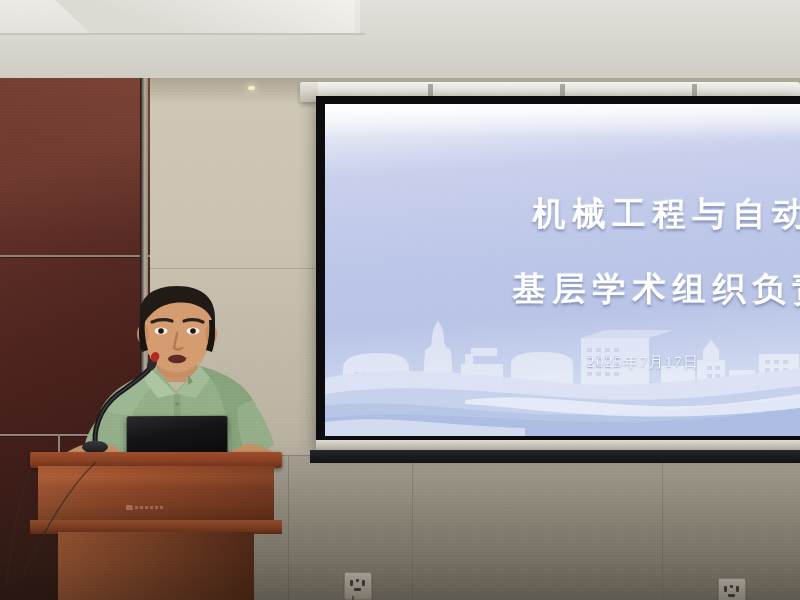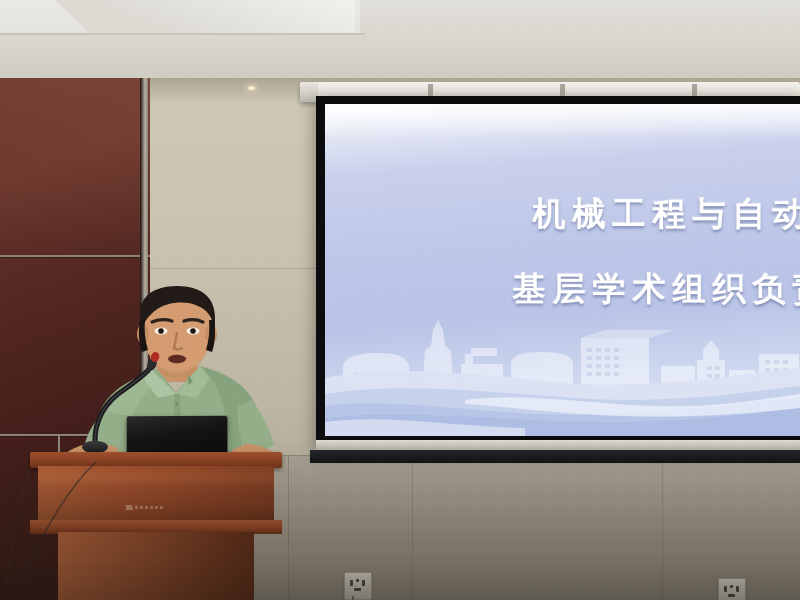--- a/index.html
+++ b/index.html
@@ -344,20 +344,21 @@
       <path d="M0,30 C70,16 150,26 230,34 C310,42 390,30 475,20 L475,88 L0,88 Z" fill="#dce3f3" opacity="0.95"></path>
       <path d="M0,46 C80,34 160,44 250,50 C340,56 410,46 475,38 L475,88 L0,88 Z" fill="#c3cfeb" opacity="0.9"></path>
       <path d="M0,58 C60,50 130,62 210,66 C300,70 390,58 475,50 L475,88 L0,88 Z" fill="#b6c4e7" opacity="0.95"></path>
       <path d="M0,70 C90,60 180,74 280,74 C370,74 420,66 475,60 L475,88 L0,88 Z" fill="#aebde3"></path>
       <path d="M140,52 C200,44 260,56 330,58 C390,60 430,52 475,46 L475,60 C420,66 370,70 300,68 C230,66 180,58 140,56 Z" fill="#eef2fb" opacity="0.75"></path>
       <path d="M0,74 C60,66 120,78 200,80 L200,88 L0,88 Z" fill="#f1f4fc" opacity="0.55"></path>
     </svg>
 
     <div class="scr-title">机械工程与自动化学院</div>
     <div class="scr-sub">基层学术组织负责人工作</div>
+    <div class="scr-date">2025年7月17日</div>
   </div>
 
   <div class="screen-bottombar"></div>
   <div class="screen-weight"></div>
 
   <div class="outlet" style="left:344px;top:572px;">
     <div class="hole" style="left:5px;top:7px;width:3px;height:6px;"></div>
     <div class="hole" style="left:11px;top:6px;width:3px;height:3px;"></div>
     <div class="hole" style="left:17px;top:7px;width:3px;height:6px;"></div>
     <div class="hole" style="left:9px;top:15px;width:7px;height:3px;"></div>

